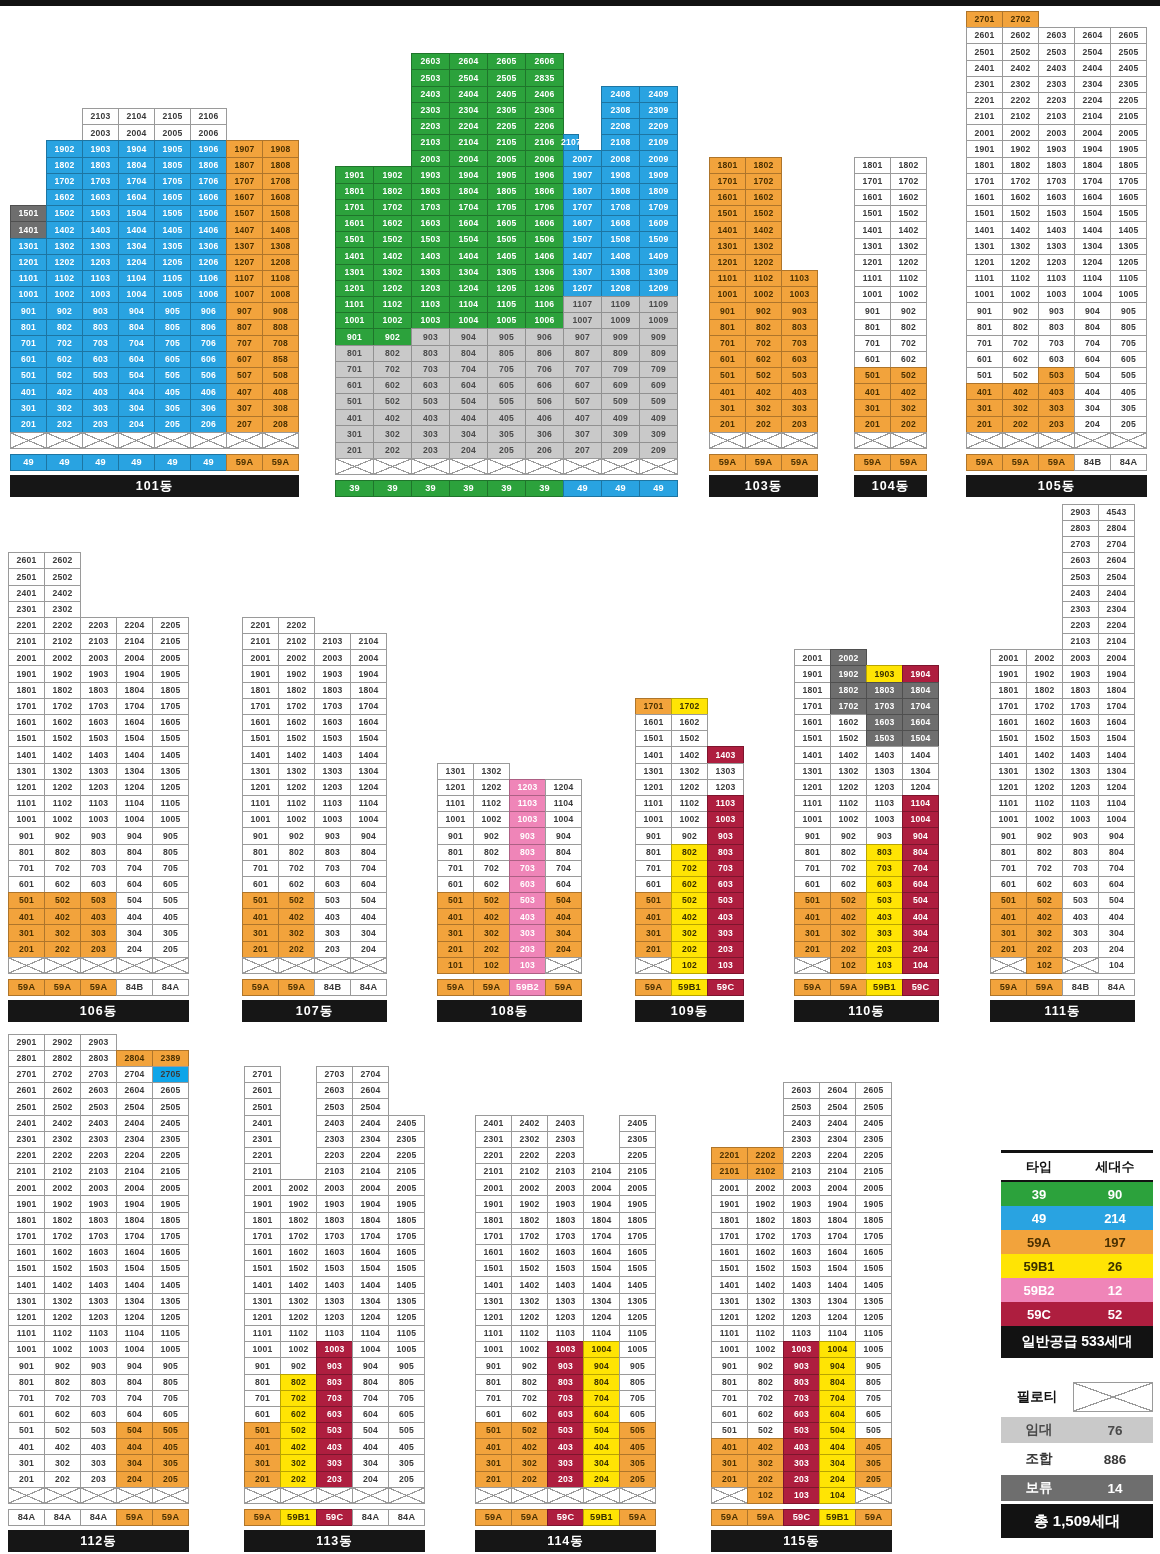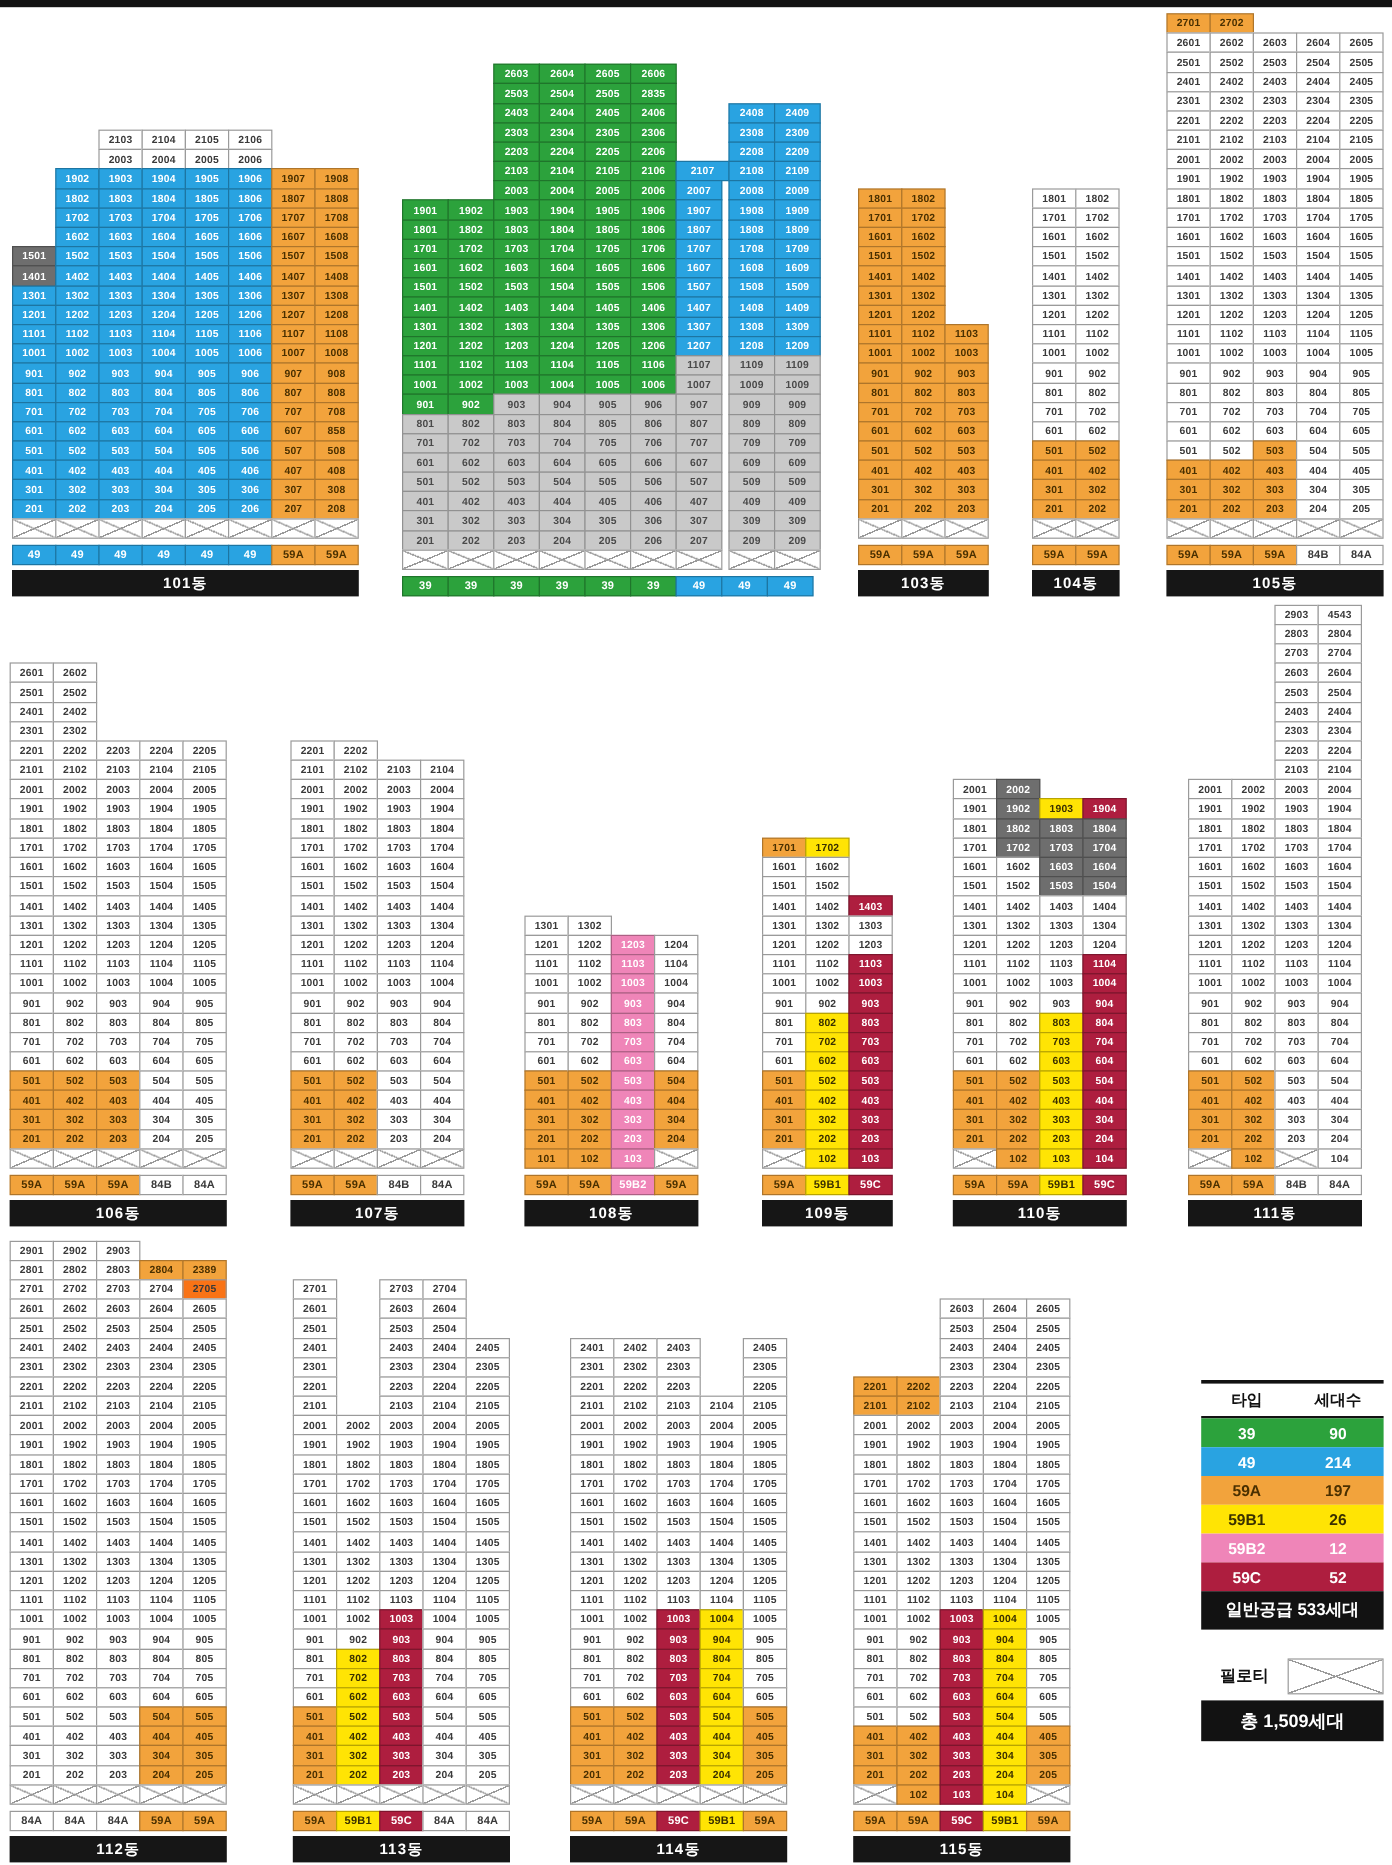--- a/index.html
+++ b/index.html
@@ -386,21 +386,21 @@
             <div class="cell colored" style="width: 39px; background: rgb(201, 201, 201); color: rgb(74, 74, 74);">806</div>
             <div class="cell colored" style="width: 39px; background: rgb(201, 201, 201); color: rgb(74, 74, 74);">706</div>
             <div class="cell colored" style="width: 39px; background: rgb(201, 201, 201); color: rgb(74, 74, 74);">606</div>
             <div class="cell colored" style="width: 39px; background: rgb(201, 201, 201); color: rgb(74, 74, 74);">506</div>
             <div class="cell colored" style="width: 39px; background: rgb(201, 201, 201); color: rgb(74, 74, 74);">406</div>
             <div class="cell colored" style="width: 39px; background: rgb(201, 201, 201); color: rgb(74, 74, 74);">306</div>
             <div class="cell colored" style="width: 39px; background: rgb(201, 201, 201); color: rgb(74, 74, 74);">206</div>
             <div class="cell xcell" style="width: 39px;"></div>
           </div>
           <div class="bcol">
-            <div class="cell colored" style="width: 45px; background: rgb(41, 163, 225); color: rgb(255, 255, 255);">2107</div>
+            <div class="cell colored" style="width: 16px; background: rgb(41, 163, 225); color: rgb(255, 255, 255);">2107</div>
             <div class="cell colored" style="width: 39px; background: rgb(41, 163, 225); color: rgb(255, 255, 255);">2007</div>
             <div class="cell colored" style="width: 39px; background: rgb(41, 163, 225); color: rgb(255, 255, 255);">1907</div>
             <div class="cell colored" style="width: 39px; background: rgb(41, 163, 225); color: rgb(255, 255, 255);">1807</div>
             <div class="cell colored" style="width: 39px; background: rgb(41, 163, 225); color: rgb(255, 255, 255);">1707</div>
             <div class="cell colored" style="width: 39px; background: rgb(41, 163, 225); color: rgb(255, 255, 255);">1607</div>
             <div class="cell colored" style="width: 39px; background: rgb(41, 163, 225); color: rgb(255, 255, 255);">1507</div>
             <div class="cell colored" style="width: 39px; background: rgb(41, 163, 225); color: rgb(255, 255, 255);">1407</div>
             <div class="cell colored" style="width: 39px; background: rgb(41, 163, 225); color: rgb(255, 255, 255);">1307</div>
             <div class="cell colored" style="width: 39px; background: rgb(41, 163, 225); color: rgb(255, 255, 255);">1207</div>
             <div class="cell colored" style="width: 39px; background: rgb(201, 201, 201); color: rgb(74, 74, 74);">1107</div>
@@ -1462,21 +1462,21 @@
             <div class="cell" style="width: 37px; background: rgb(255, 255, 255); color: rgb(58, 58, 58);">704</div>
             <div class="cell" style="width: 37px; background: rgb(255, 255, 255); color: rgb(58, 58, 58);">604</div>
             <div class="cell colored" style="width: 37px; background: rgb(242, 163, 60); color: rgb(74, 48, 0);">504</div>
             <div class="cell colored" style="width: 37px; background: rgb(242, 163, 60); color: rgb(74, 48, 0);">404</div>
             <div class="cell colored" style="width: 37px; background: rgb(242, 163, 60); color: rgb(74, 48, 0);">304</div>
             <div class="cell colored" style="width: 37px; background: rgb(242, 163, 60); color: rgb(74, 48, 0);">204</div>
             <div class="cell xcell" style="width: 37px;"></div>
           </div>
           <div class="bcol">
             <div class="cell colored" style="width: 37px; background: rgb(242, 163, 60); color: rgb(74, 48, 0);">2389</div>
-            <div class="cell" style="width: 37px; background: #f97316; color: rgb(58, 58, 58);">2705</div>
+            <div class="cell" style="width: 37px; background: #0ea5e9; color: rgb(58, 58, 58);">2705</div>
             <div class="cell" style="width: 37px; background: rgb(255, 255, 255); color: rgb(58, 58, 58);">2605</div>
             <div class="cell" style="width: 37px; background: rgb(255, 255, 255); color: rgb(58, 58, 58);">2505</div>
             <div class="cell" style="width: 37px; background: rgb(255, 255, 255); color: rgb(58, 58, 58);">2405</div>
             <div class="cell" style="width: 37px; background: rgb(255, 255, 255); color: rgb(58, 58, 58);">2305</div>
             <div class="cell" style="width: 37px; background: rgb(255, 255, 255); color: rgb(58, 58, 58);">2205</div>
             <div class="cell" style="width: 37px; background: rgb(255, 255, 255); color: rgb(58, 58, 58);">2105</div>
             <div class="cell" style="width: 37px; background: rgb(255, 255, 255); color: rgb(58, 58, 58);">2005</div>
             <div class="cell" style="width: 37px; background: rgb(255, 255, 255); color: rgb(58, 58, 58);">1905</div>
             <div class="cell" style="width: 37px; background: rgb(255, 255, 255); color: rgb(58, 58, 58);">1805</div>
             <div class="cell" style="width: 37px; background: rgb(255, 255, 255); color: rgb(58, 58, 58);">1705</div>
@@ -1971,16 +1971,30 @@
             <span style="color: rgb(255, 255, 255);">52</span>
           </div>
         </div>
       <div class="lt-foot">일반공급 533세대</div>
     </div>
     <div id="legend-status">
       <div class="ls-piloti">
         <span class="lbl">필로티</span>
         <span class="xbox"></span>
       </div>
+      <div id="ls-rows">
+          <div class="ls-row" style="background: rgb(201, 201, 201);">
+            <span style="color: rgb(74, 74, 74);">임대</span>
+            <span style="color: rgb(74, 74, 74);">76</span>
+          </div>
+          <div class="ls-row" style="background: rgb(255, 255, 255);">
+            <span style="color: rgb(58, 58, 58);">조합</span>
+            <span style="color: rgb(58, 58, 58);">886</span>
+          </div>
+          <div class="ls-row" style="background: rgb(110, 110, 110);">
+            <span style="color: rgb(255, 255, 255);">보류</span>
+            <span style="color: rgb(255, 255, 255);">14</span>
+          </div>
+        </div>
       <div class="ls-foot">총 1,509세대</div>
     </div>
   </div>
 </div>
 
 </body></html>

